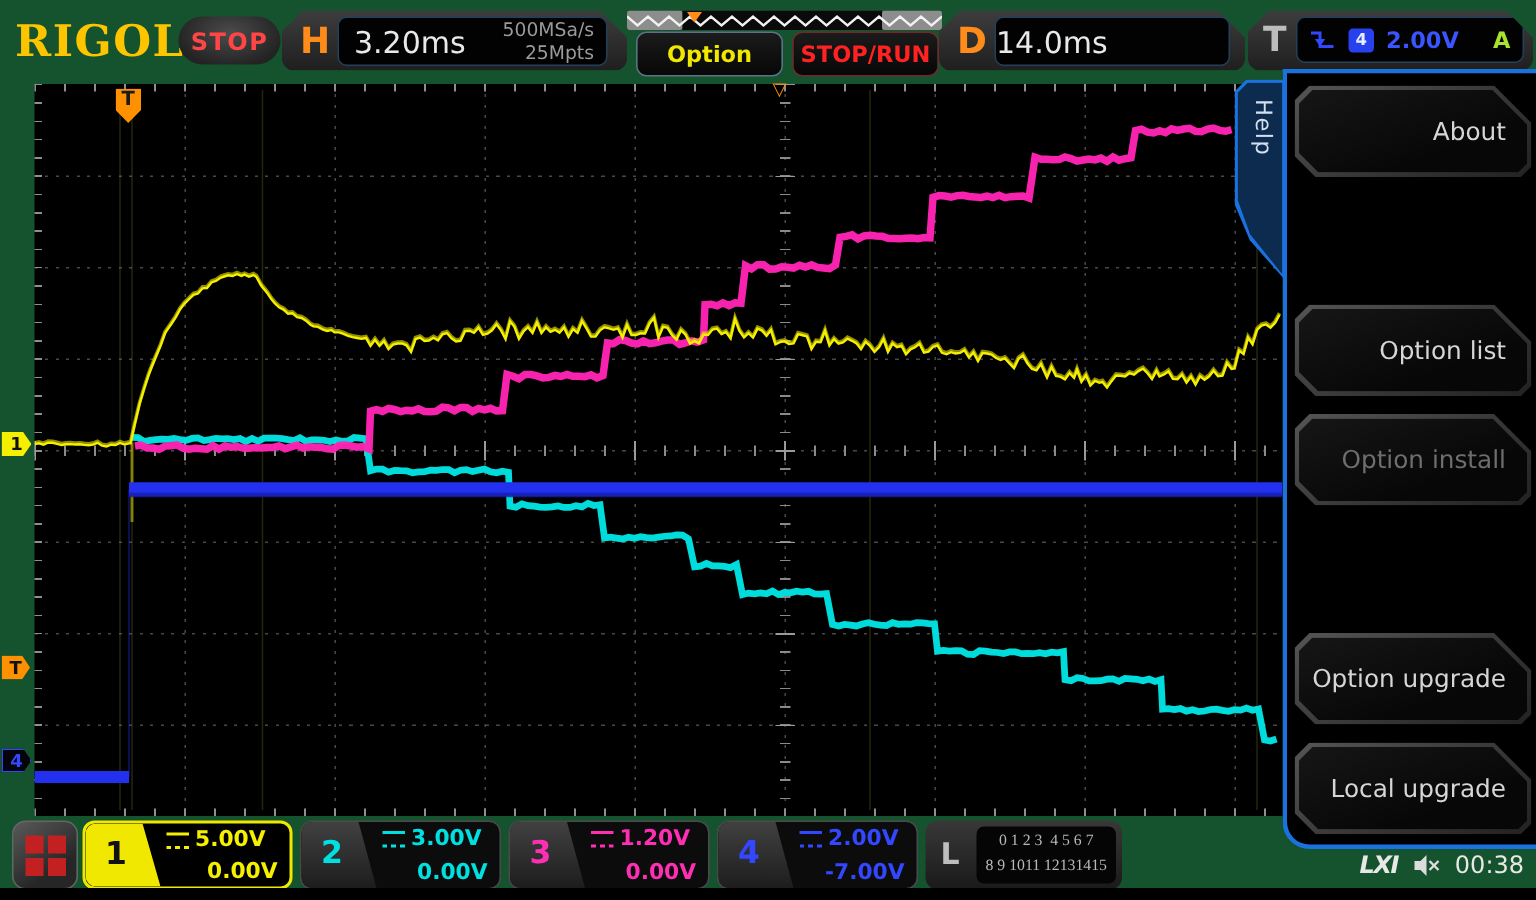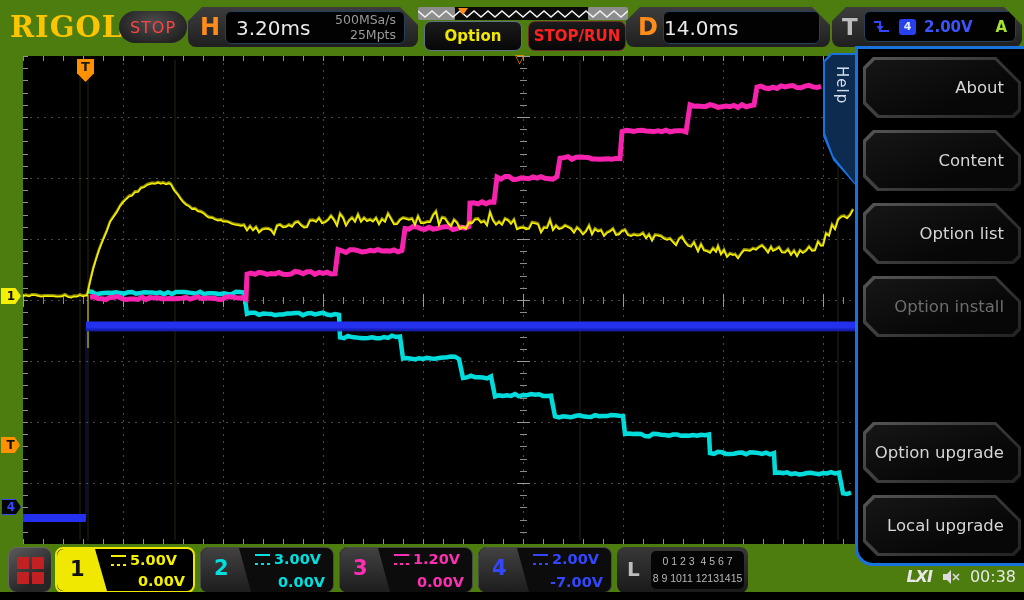--- a/index.html
+++ b/index.html
@@ -1,26 +1,26 @@
 <!DOCTYPE html>
 <html><head>
 <meta charset="utf-8">
 <style>
   html,body{margin:0;padding:0;background:#000;}
-  #screen{position:relative;width:1024px;height:592px;background:#4d7c0f;overflow:hidden;
+  #screen{position:relative;width:1024px;height:592px;background:#14532d;overflow:hidden;
           font-family:"DejaVu Sans","Liberation Sans",sans-serif;}
   .abs{position:absolute;}
 
   
   .logo{left:10px;top:10px;font-family:"DejaVu Serif","Liberation Serif",serif;
         font-weight:bold;font-size:29px;color:#fdc500;letter-spacing:1px;}
   .stop-oval{left:119px;top:11px;width:68px;height:32px;border-radius:16px;
         background:radial-gradient(ellipse at 50% 35%,#4c4c4c,#232323 75%);
         display:flex;align-items:center;justify-content:center;
-        color:#ff4545;font-weight:normal;font-size:16px;letter-spacing:1px;}
+        color:#ff4545;font-weight:bold;font-size:16px;letter-spacing:1px;}
   .hgroup{background:linear-gradient(#3d3d3d,#1f1f1f);
         clip-path:polygon(14px 0,calc(100% - 18px) 0,100% 18px,100% 100%,0 100%,0 14px);
         border-radius:8px;}
   .hletter{color:#ff8c1a;font-weight:bold;font-size:24px;line-height:40px;}
   .ibox{background:#020202;border:1px solid #24405c;border-radius:6px;
         display:flex;align-items:center;}
   .bigval{color:#e9e9e9;font-size:20px;}
   .rates{color:#9a9a9a;font-size:12.5px;line-height:1.15;text-align:right;}
   .tbtn{background:linear-gradient(#1b1b1b,#070707);border:1px solid #5c7287;border-radius:7px;
         display:flex;align-items:center;justify-content:center;font-weight:bold;font-size:15px;}
@@ -69,21 +69,21 @@
   .chscale{position:absolute;left:4px;top:1px;display:flex;align-items:center;gap:4px;}
   .choffset{position:absolute;right:2px;bottom:0px;}
   .dc-icon{display:inline-block;width:15px;height:9px;border-top:2px solid;
         background:repeating-linear-gradient(90deg,currentColor 0 3px,transparent 3px 6px) bottom/15px 2px no-repeat;}
   #quick-menu{left:8px;top:547px;width:44px;height:46px;border-radius:9px;
         background:linear-gradient(145deg,#5a5a5a,#262626 70%);border:1px solid #666;box-sizing:border-box;}
   .redsq{position:absolute;width:12px;height:12px;background:#c32121;}
   #lbox{left:617px;top:547px;width:131px;height:46px;border-radius:8px;
         background:linear-gradient(#383838,#1a1a1a);}
   #lbox .linner{position:absolute;left:34px;top:4px;right:4px;bottom:4px;background:#050505;
-        border-radius:5px;color:#b9b9b9;font-family:Liberation Sans, sans-serif;
+        border-radius:5px;color:#b9b9b9;font-family:Liberation Serif, serif;
         font-size:10.5px;line-height:1.6;display:flex;flex-direction:column;justify-content:center;
         align-items:center;white-space:pre;}
   .lletter{position:absolute;left:10px;top:10px;color:#bdbdbd;font-weight:bold;font-size:20px;}
   #status-right{right:8px;top:567px;display:flex;align-items:center;gap:9px;color:#e8e8e8;text-align:center;}
   #lxi{font-style:italic;font-weight:bold;font-size:16px;letter-spacing:-1px;}
   #clock{font-size:16px;}
 </style>
 </head>
 <body>
 
@@ -198,23 +198,20 @@
     <span>T</span>
   </div>
   <div class="abs flag" style="left:1px;top:499px;width:20px;height:16px;background:#04040a;color:#3347ff;font-size:12px;border:1.5px solid #3347ff;box-sizing:border-box;clip-path:polygon(0 0,72% 0,100% 50%,72% 100%,0 100%);">
     <span>4</span>
   </div>
 
   <div id="menu-panel" class="abs">
     <div class="mbtn-outer" style="top:8px;">
         <div class="mbtn-inner">About</div>
       </div>
-    <div class="mbtn-outer" style="top:81px;">
-        <div class="mbtn-inner">Content</div>
-      </div>
     <div class="mbtn-outer" style="top:227px;">
         <div class="mbtn-inner disabled">Option install</div>
       </div>
     <div class="mbtn-outer" style="top:154px;">
         <div class="mbtn-inner">Option list</div>
       </div>
     <div class="mbtn-outer" style="top:373px;">
         <div class="mbtn-inner">Option upgrade</div>
       </div>
     <div class="mbtn-outer" style="top:446px;">

